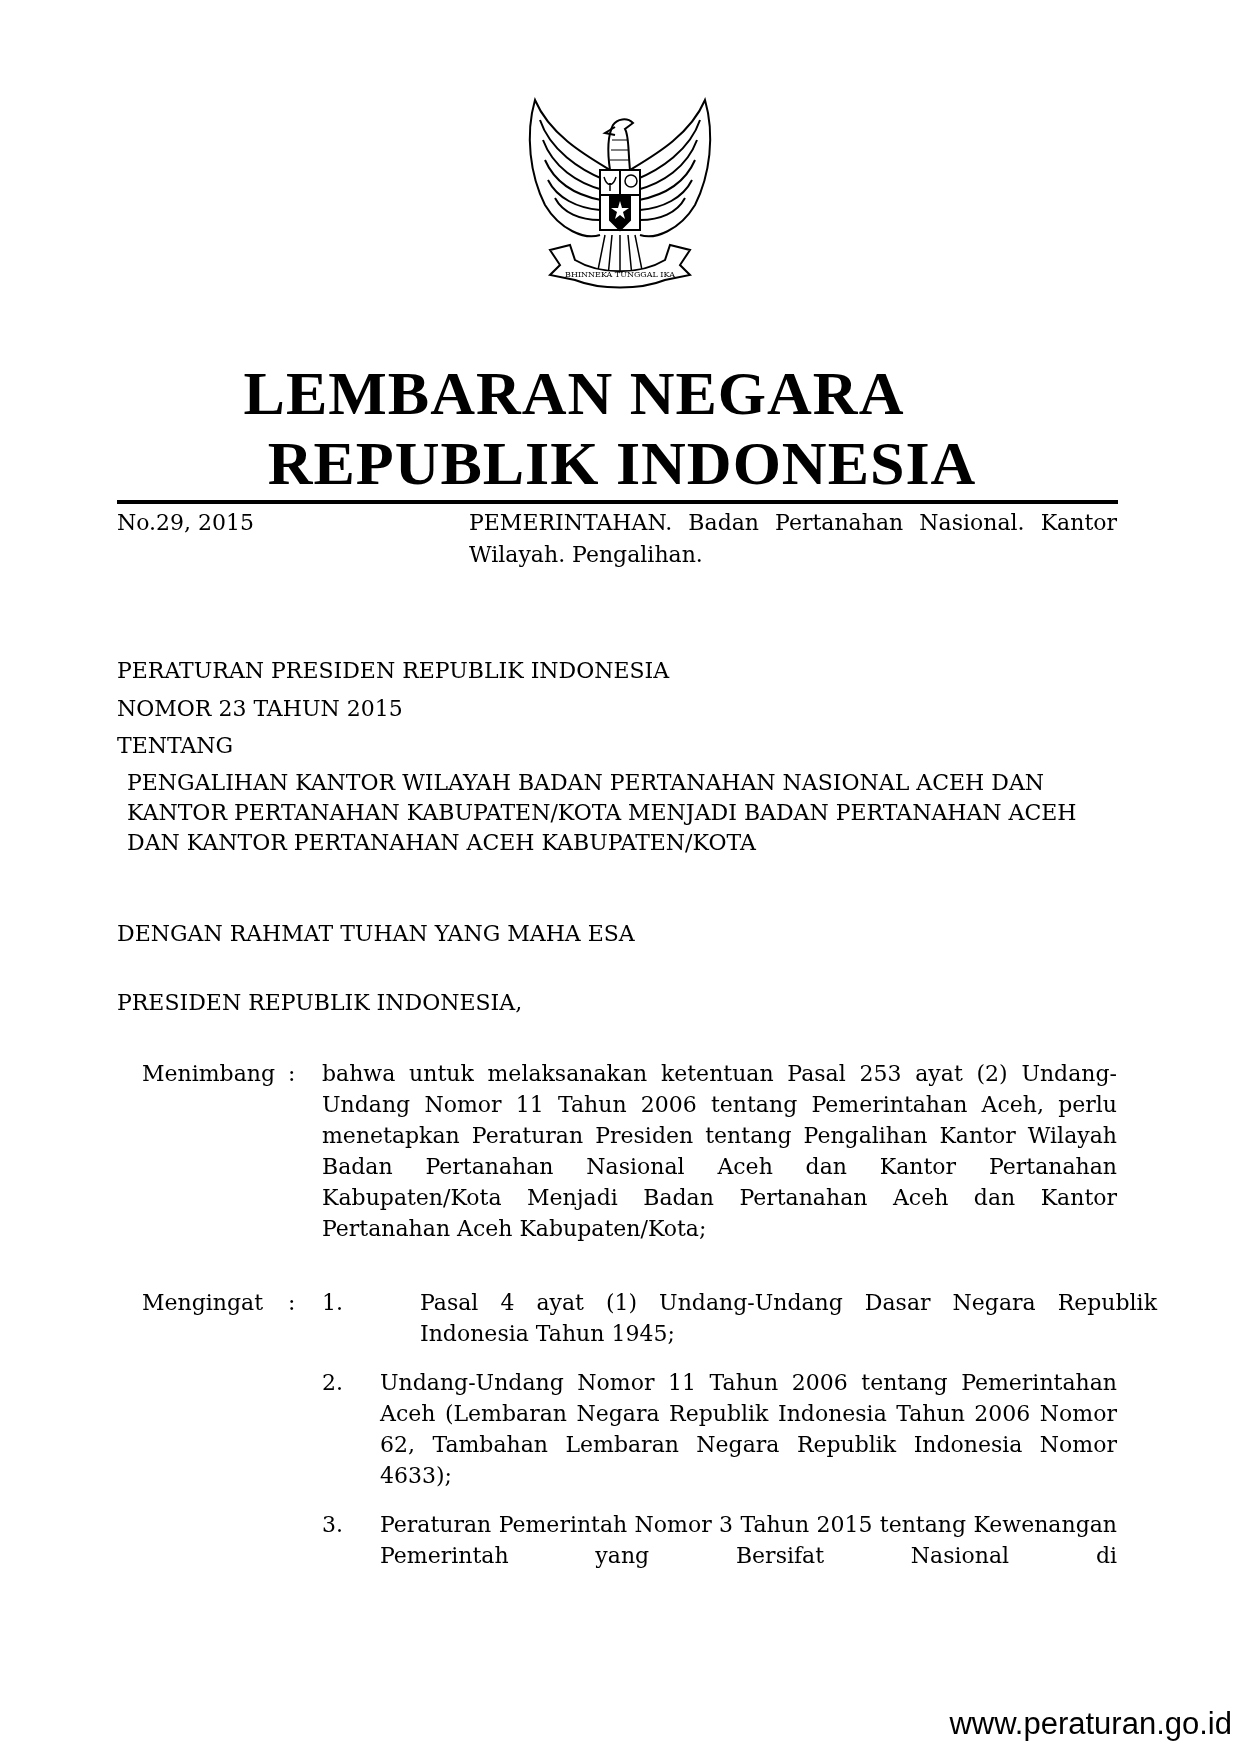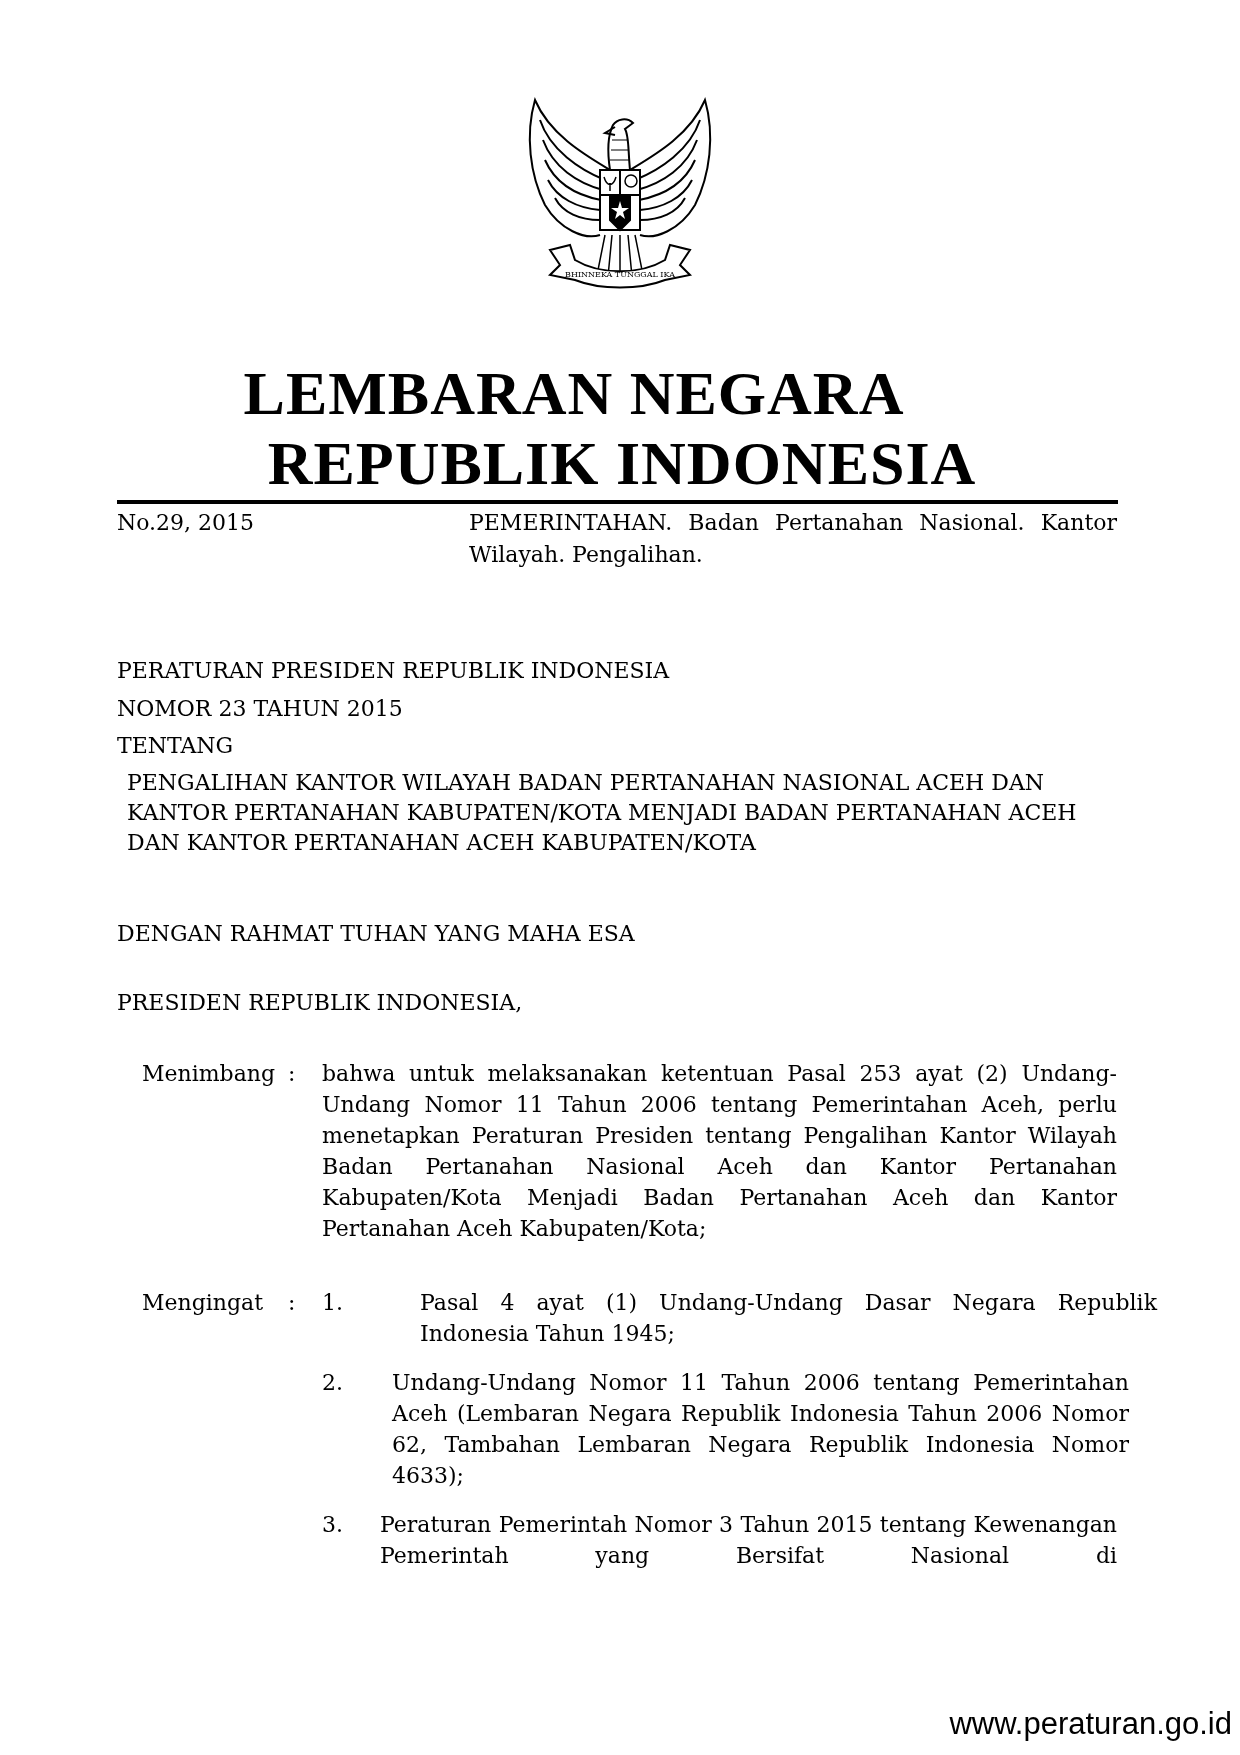--- a/index.html
+++ b/index.html
@@ -89,18 +89,18 @@
 <div class="clause-colon" style="top:1058px;">:</div>
 <div class="clause-body" style="top:1058px;">bahwa untuk melaksanakan ketentuan Pasal 253 ayat (2) Undang-Undang Nomor 11 Tahun 2006 tentang Pemerintahan Aceh, perlu menetapkan Peraturan Presiden tentang Pengalihan Kantor Wilayah Badan Pertanahan Nasional Aceh dan Kantor Pertanahan Kabupaten/Kota Menjadi Badan Pertanahan Aceh dan Kantor Pertanahan Aceh Kabupaten/Kota;</div>
 
 <div class="clause-label" style="top:1287px;">Mengingat</div>
 <div class="clause-colon" style="top:1287px;">:</div>
 
 <div class="item-num" style="top:1287px;">1.</div>
 <div class="item-body" style="top:1287px;margin-left:40px;">Pasal 4 ayat (1) Undang-Undang Dasar Negara Republik Indonesia Tahun 1945;</div>
 
 <div class="item-num" style="top:1367px;">2.</div>
-<div class="item-body" style="top:1367px;margin-left:12px;">Undang-Undang Nomor 11 Tahun 2006 tentang Pemerintahan Aceh (Lembaran Negara Republik Indonesia Tahun 2006 Nomor 62, Tambahan Lembaran Negara Republik Indonesia Nomor 4633);</div>
+<div class="item-body" style="top:1367px;">Undang-Undang Nomor 11 Tahun 2006 tentang Pemerintahan Aceh (Lembaran Negara Republik Indonesia Tahun 2006 Nomor 62, Tambahan Lembaran Negara Republik Indonesia Nomor 4633);</div>
 
 <div class="item-num" style="top:1509px;">3.</div>
 <div class="item-body" style="top:1509px; text-align-last: justify;">Peraturan Pemerintah Nomor 3 Tahun 2015 tentang Kewenangan Pemerintah yang Bersifat Nasional di</div>
 
 <div class="footer-url">www.peraturan.go.id</div>
 
 </body></html>

